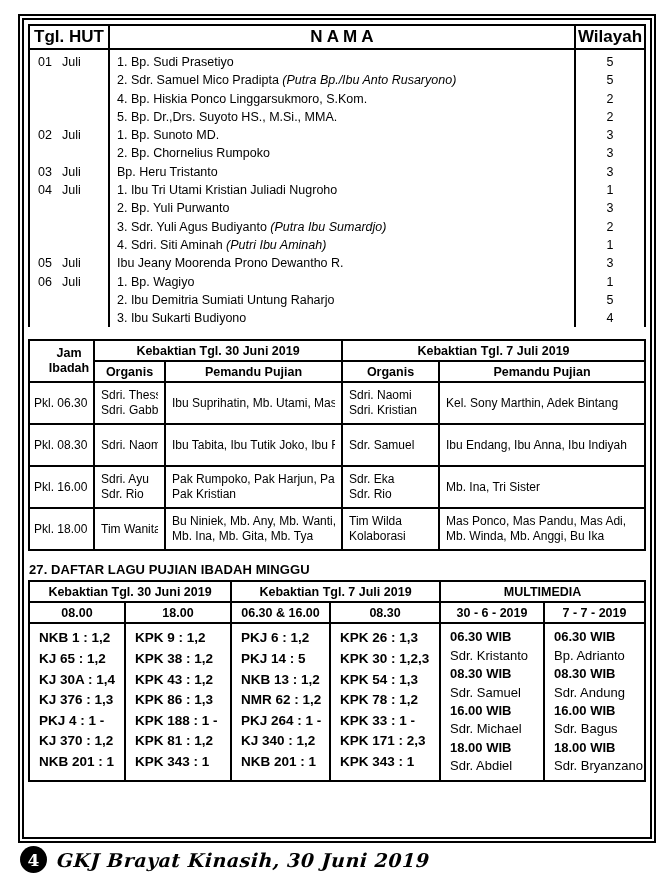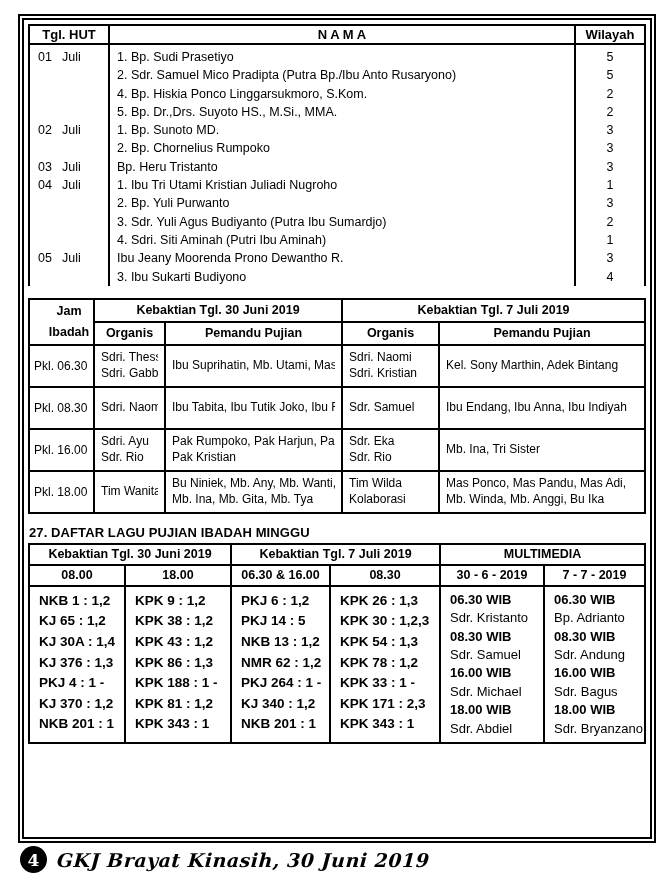--- a/index.html
+++ b/index.html
@@ -16,34 +16,34 @@
     padding:4px 4px;overflow:hidden;
   }
   .sec-title{
     font-size:13px;font-weight:bold;margin:2px 0 3px 1px;letter-spacing:.1px;
   }
   table{border-collapse:collapse;width:100%;table-layout:fixed;}
   th,td{border:2px solid #000;box-sizing:border-box;}
   thead th{font-weight:bold;text-align:center;}
 
   
-  .t25 thead th{font-size:13px;height:17px;}
+  .t25 thead th{font-size:17px;height:17px;}
   .t25 tbody td{border-top:0;border-bottom:0;font-size:12.5px;line-height:18.3px;
     white-space:nowrap;overflow:hidden;padding:0;}
   .t25 tbody tr:first-child td{padding-top:3px;}
   .t25 .c-date{padding-left:8px;}
   .t25 .c-date .day{display:inline-block;width:24px;}
   .t25 .c-name{padding-left:7px;}
   .t25 .c-wil{text-align:center;}
-  .note{}
+  .note{font-style:italic;}
 
   
   .sec26{margin-top:12px;}
   .t26 thead th{font-size:12.5px;height:21px;}
-  .t26 .jam{white-space:pre-line;line-height:21px;padding-left:16px;}
+  .t26 .jam{white-space:pre-line;line-height:15px;padding-left:16px;}
   .t26 tbody td{font-size:12px;vertical-align:middle;height:42px;padding:4px 6px;}
   .t26 tbody td.time{font-weight:normal;font-size:12px;padding:4px 2px 4px 4px;white-space:nowrap;}
   .t26 .line{line-height:15.4px;white-space:nowrap;overflow:hidden;}
 
   
   .sec27{margin-top:11px;}
   .t27 thead th{font-size:12.5px;height:21px;}
   .t27 tbody td{vertical-align:top;padding:4px 2px 4px 9px;overflow:hidden;}
   .t27 .song{font-size:13.5px;font-weight:bold;line-height:20.6px;white-space:nowrap;}
   .t27 .mm-time{font-size:13px;font-weight:bold;line-height:18.4px;white-space:nowrap;}
@@ -134,20 +134,30 @@
             </tr>
             <tr>
               <td class="c-date"><span class="day"></span><span class="month"></span></td>
               <td class="c-name"><span>4. Sdri. Siti Aminah</span><span class="note"> (Putri Ibu Aminah)</span></td>
               <td class="c-wil">1</td>
             </tr>
             <tr>
               <td class="c-date"><span class="day">05</span><span class="month">Juli</span></td>
               <td class="c-name"><span>Ibu Jeany Moorenda Prono Dewantho R.</span></td>
               <td class="c-wil">3</td>
+            </tr>
+            <tr>
+              <td class="c-date"><span class="day">06</span><span class="month">Juli</span></td>
+              <td class="c-name"><span>1. Bp. Wagiyo</span></td>
+              <td class="c-wil">1</td>
+            </tr>
+            <tr>
+              <td class="c-date"><span class="day"></span><span class="month"></span></td>
+              <td class="c-name"><span>2. Ibu Demitria Sumiati Untung Raharjo</span></td>
+              <td class="c-wil">5</td>
             </tr>
             <tr>
               <td class="c-date"><span class="day"></span><span class="month"></span></td>
               <td class="c-name"><span>3. Ibu Sukarti Budiyono</span></td>
               <td class="c-wil">4</td>
             </tr>
           </tbody>
       </table>
     </section>
 

